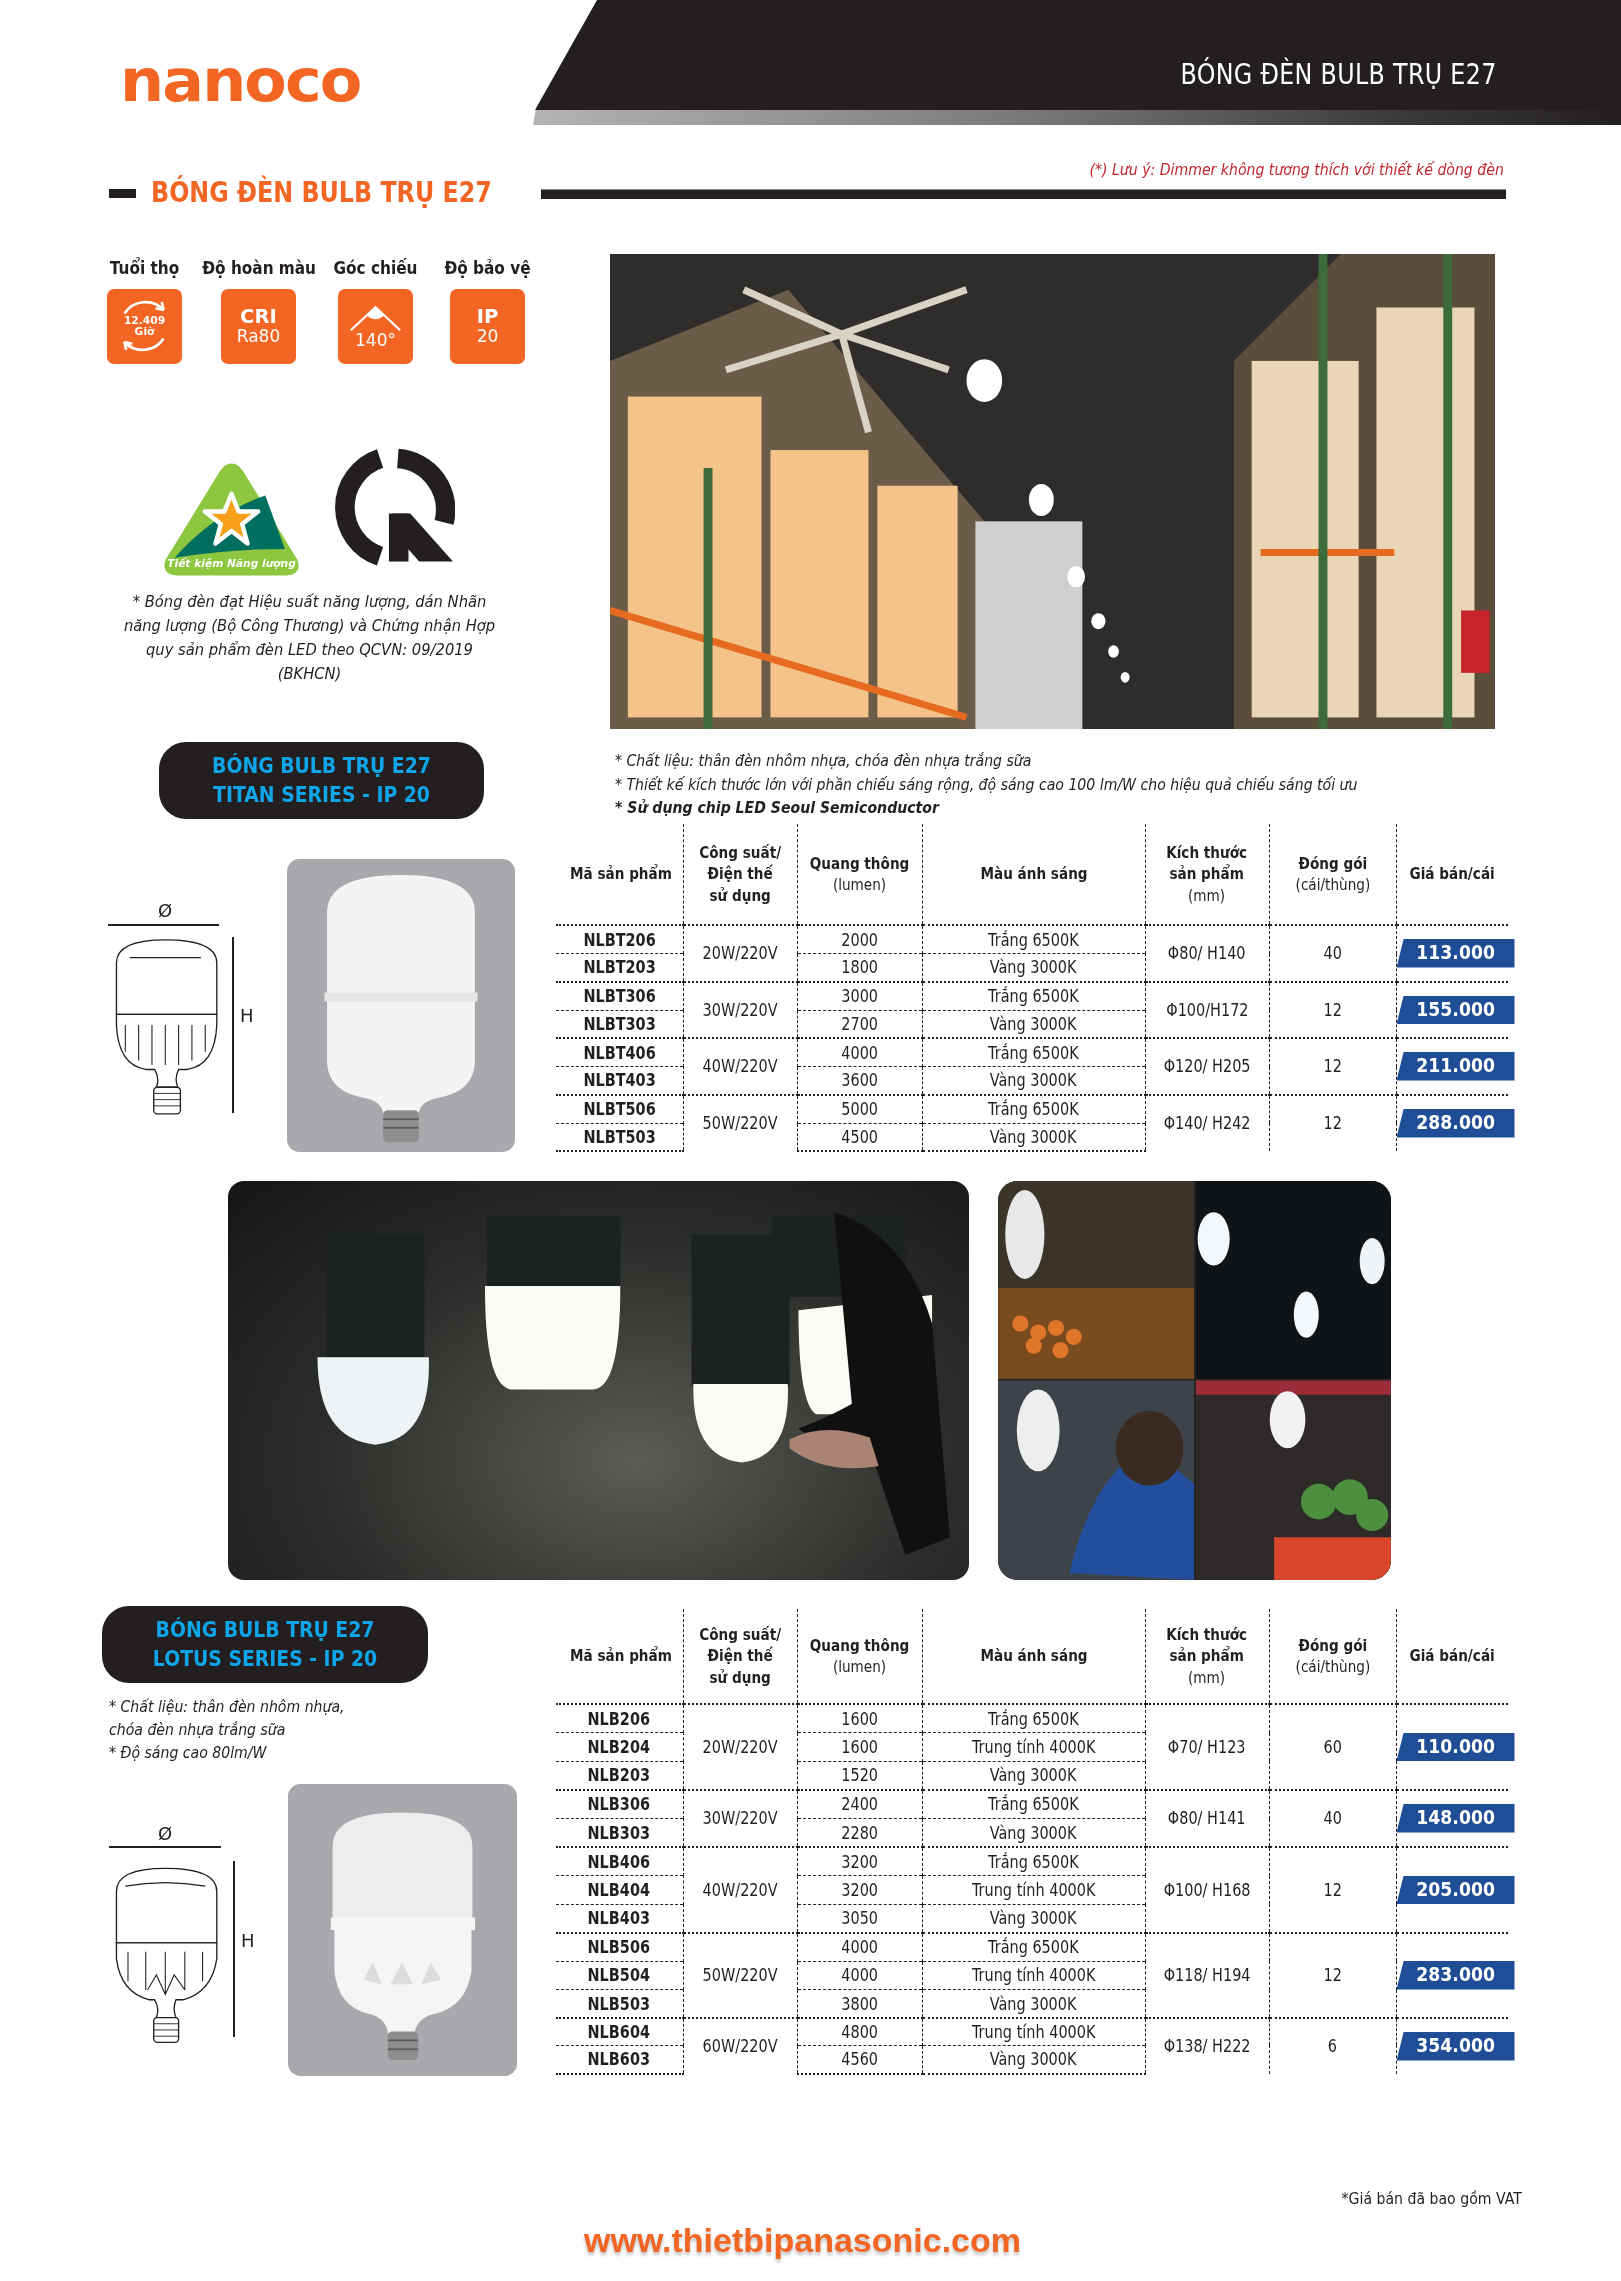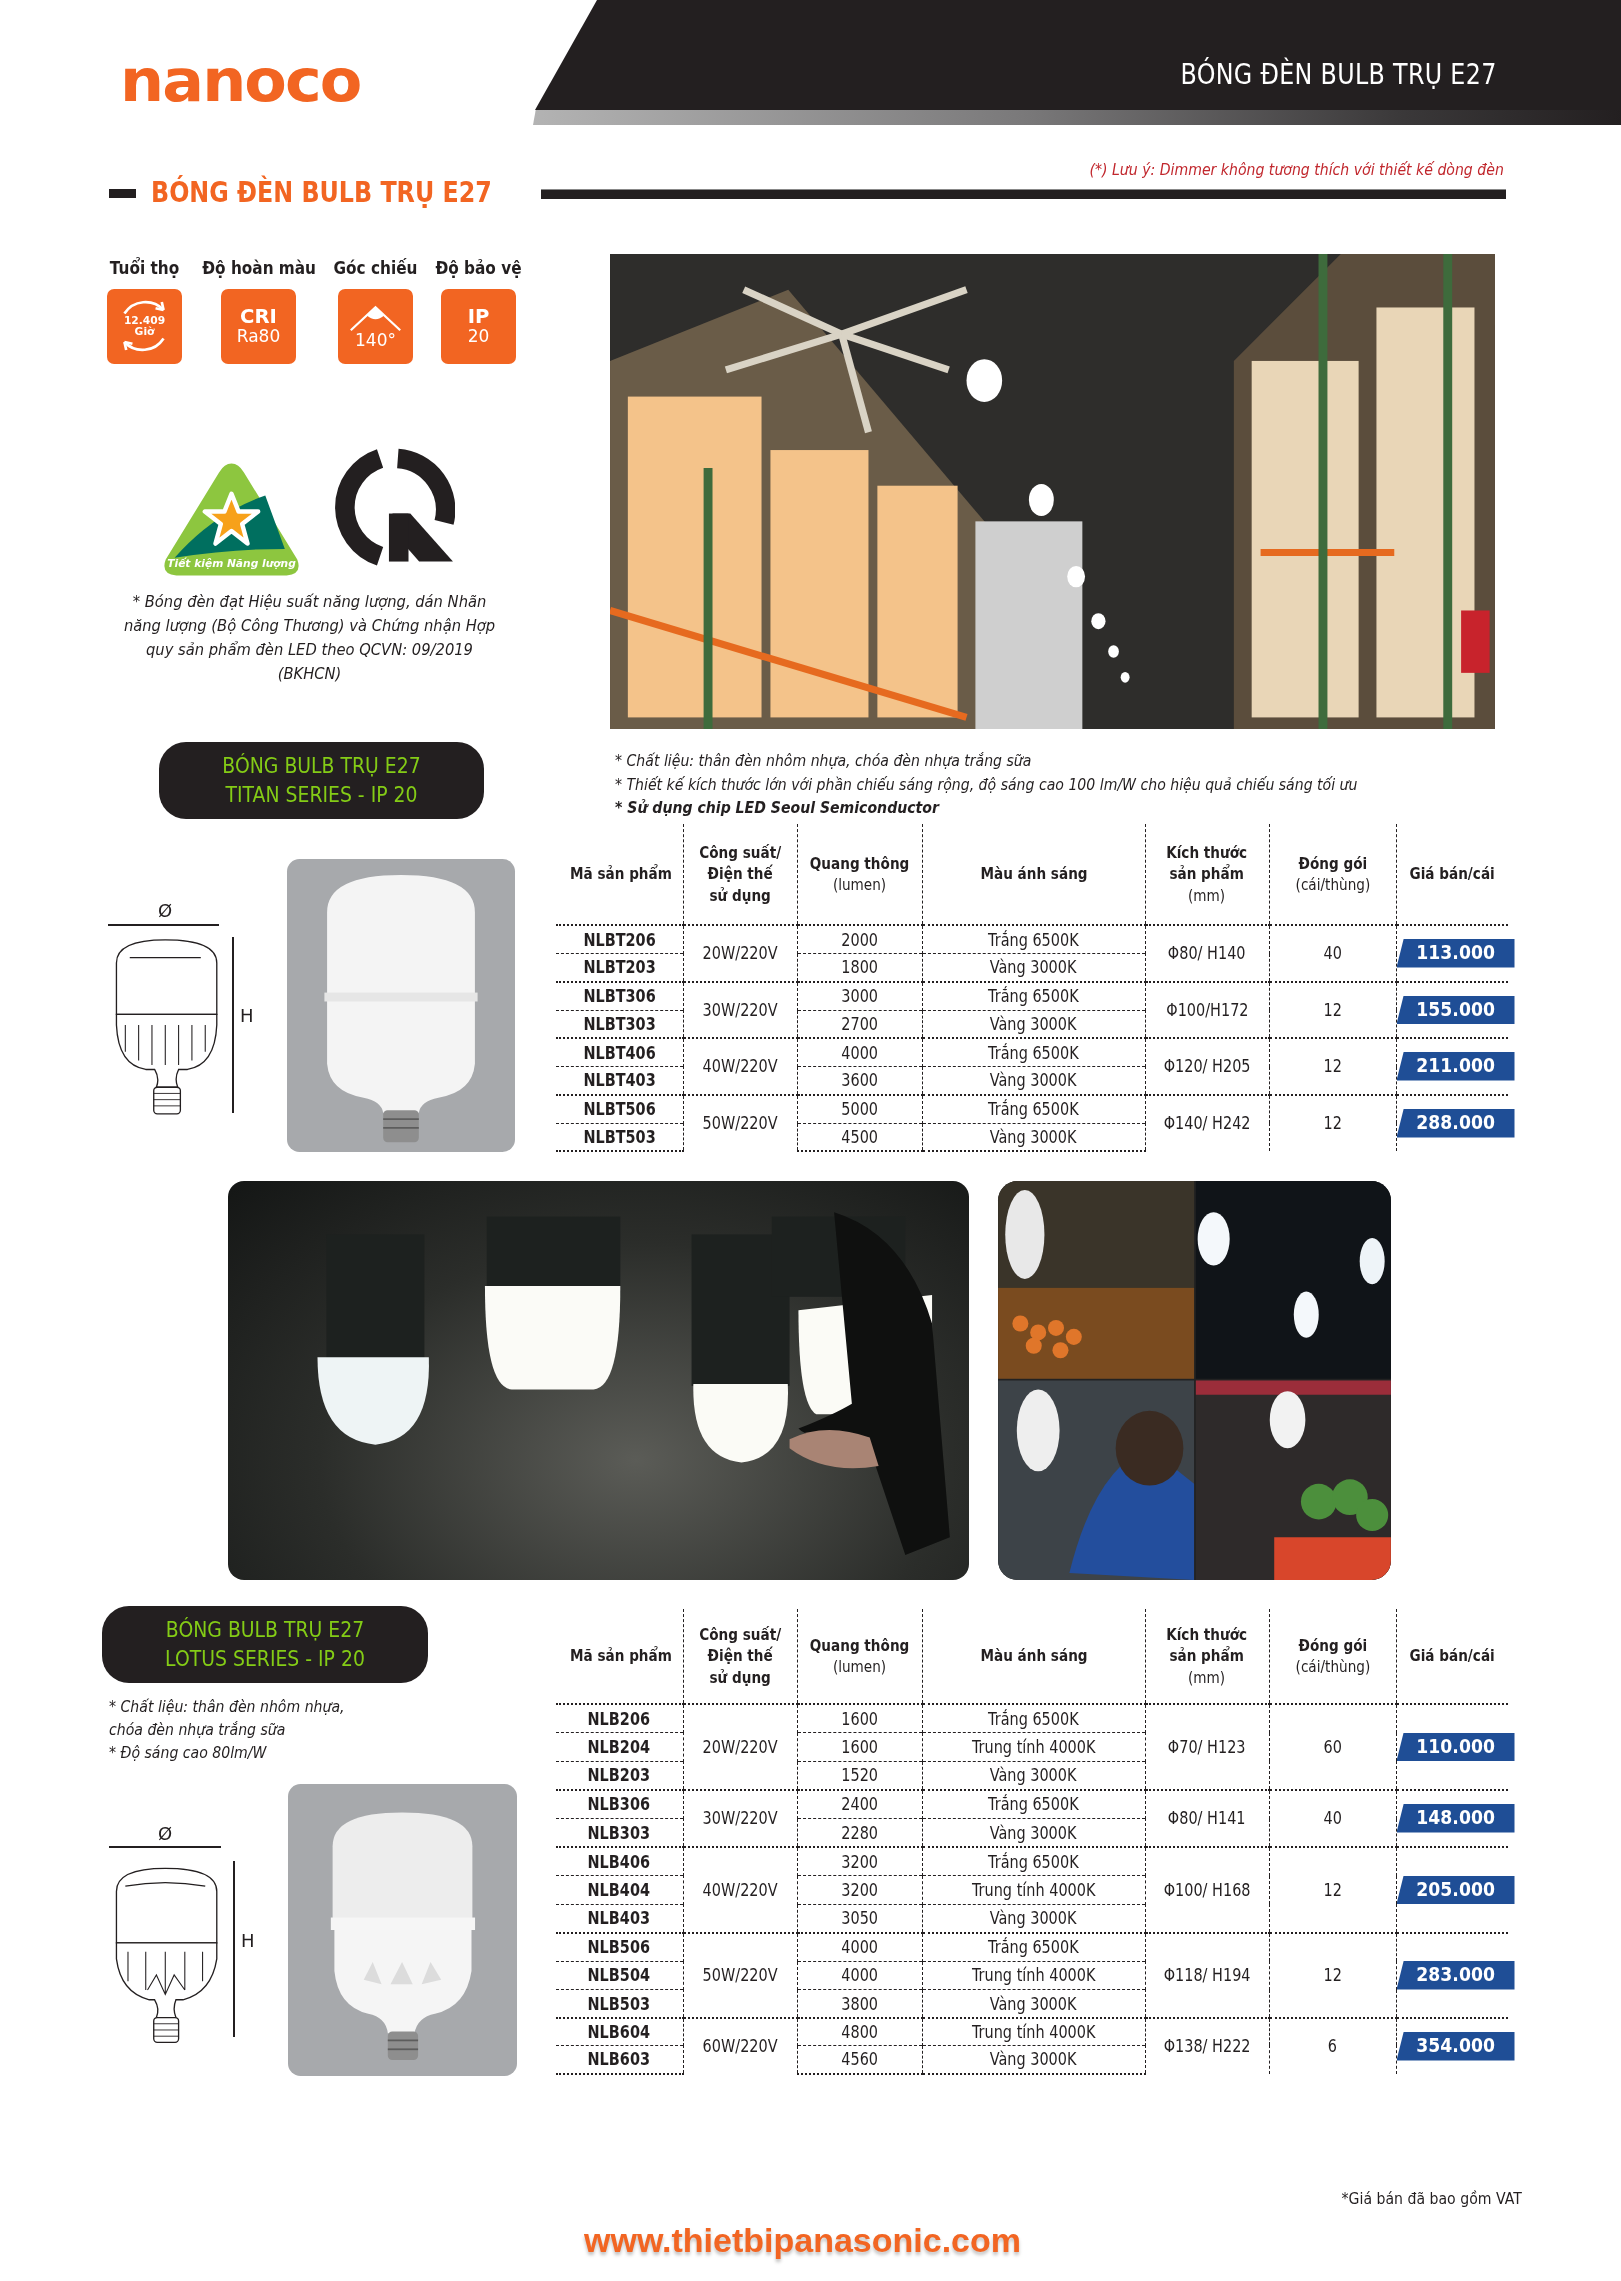--- a/index.html
+++ b/index.html
@@ -37,22 +37,22 @@
   .feat-box .sm { font-size: 17px; }
   .feat-box .tiny { font-size: 10.7px; font-weight: 700; }
 
   
   .cert-note { left: 100px; top: 590px; width: 419px; text-align: center; font-style: italic; font-size: 16px; line-height: 24px;
     font-family: "DejaVu Sans", sans-serif; transform: scaleX(0.92); color: #231f20; }
 
   .photo { overflow: hidden; }
 
   
-  .pill { background: #231f20; color: #84cc16; border-radius: 27px; text-align: center;
-    font-family: "DejaVu Sans", sans-serif; font-weight: 400; font-size: 21.4px; line-height: 28.5px;
+  .pill { background: #231f20; color: #0ea5e9; border-radius: 27px; text-align: center;
+    font-family: "DejaVu Sans", sans-serif; font-weight: 700; font-size: 21.4px; line-height: 28.5px;
     display: flex; flex-direction: column; justify-content: center; }
   .pill span { display: block; transform: scaleX(0.88); }
 
   .desc { font-family: "DejaVu Sans", sans-serif; font-style: italic; font-size: 16px; line-height: 24px; color: #231f20;
     transform: scaleX(0.88); transform-origin: left; white-space: nowrap; }
 
   
   .prod-img { background: #a7a9ac; border-radius: 12.5px; }
   .diag-lbl { font-size: 18px; font-family: "DejaVu Sans", sans-serif; color: #231f20; }
 
@@ -116,21 +116,21 @@
 <div class="abs feat" style="left:331px">
   <span class="feat-label">Góc chiếu</span>
   <div class="feat-box">
     <svg width="57" height="30" viewBox="0 0 64 34">
       <path d="M4 32 L32 6 L60 32" fill="none" stroke="#fff" stroke-width="2.5"></path>
       <path d="M22 15 Q32 24 42 15 L32 6 Z" fill="#fff"></path>
     </svg>
     <span class="sm">140°</span>
   </div>
 </div>
-<div class="abs feat" style="left:434px">
+<div class="abs feat" style="left:443px">
   <span class="feat-label">Độ bảo vệ</span>
   <div class="feat-box">
     <span class="big">IP</span>
     <span class="sm">20</span>
   </div>
 </div>
 
 <div class="abs" style="left:160px;top:460px;width:143px;height:120px">
   <svg width="143" height="120" viewBox="0 0 160 135">
     <path d="M80 4 Q88 4 94 14 L154 112 Q160 128 142 130 L18 130 Q0 128 6 112 L66 14 Q72 4 80 4 Z" fill="#8dc63f"></path>

